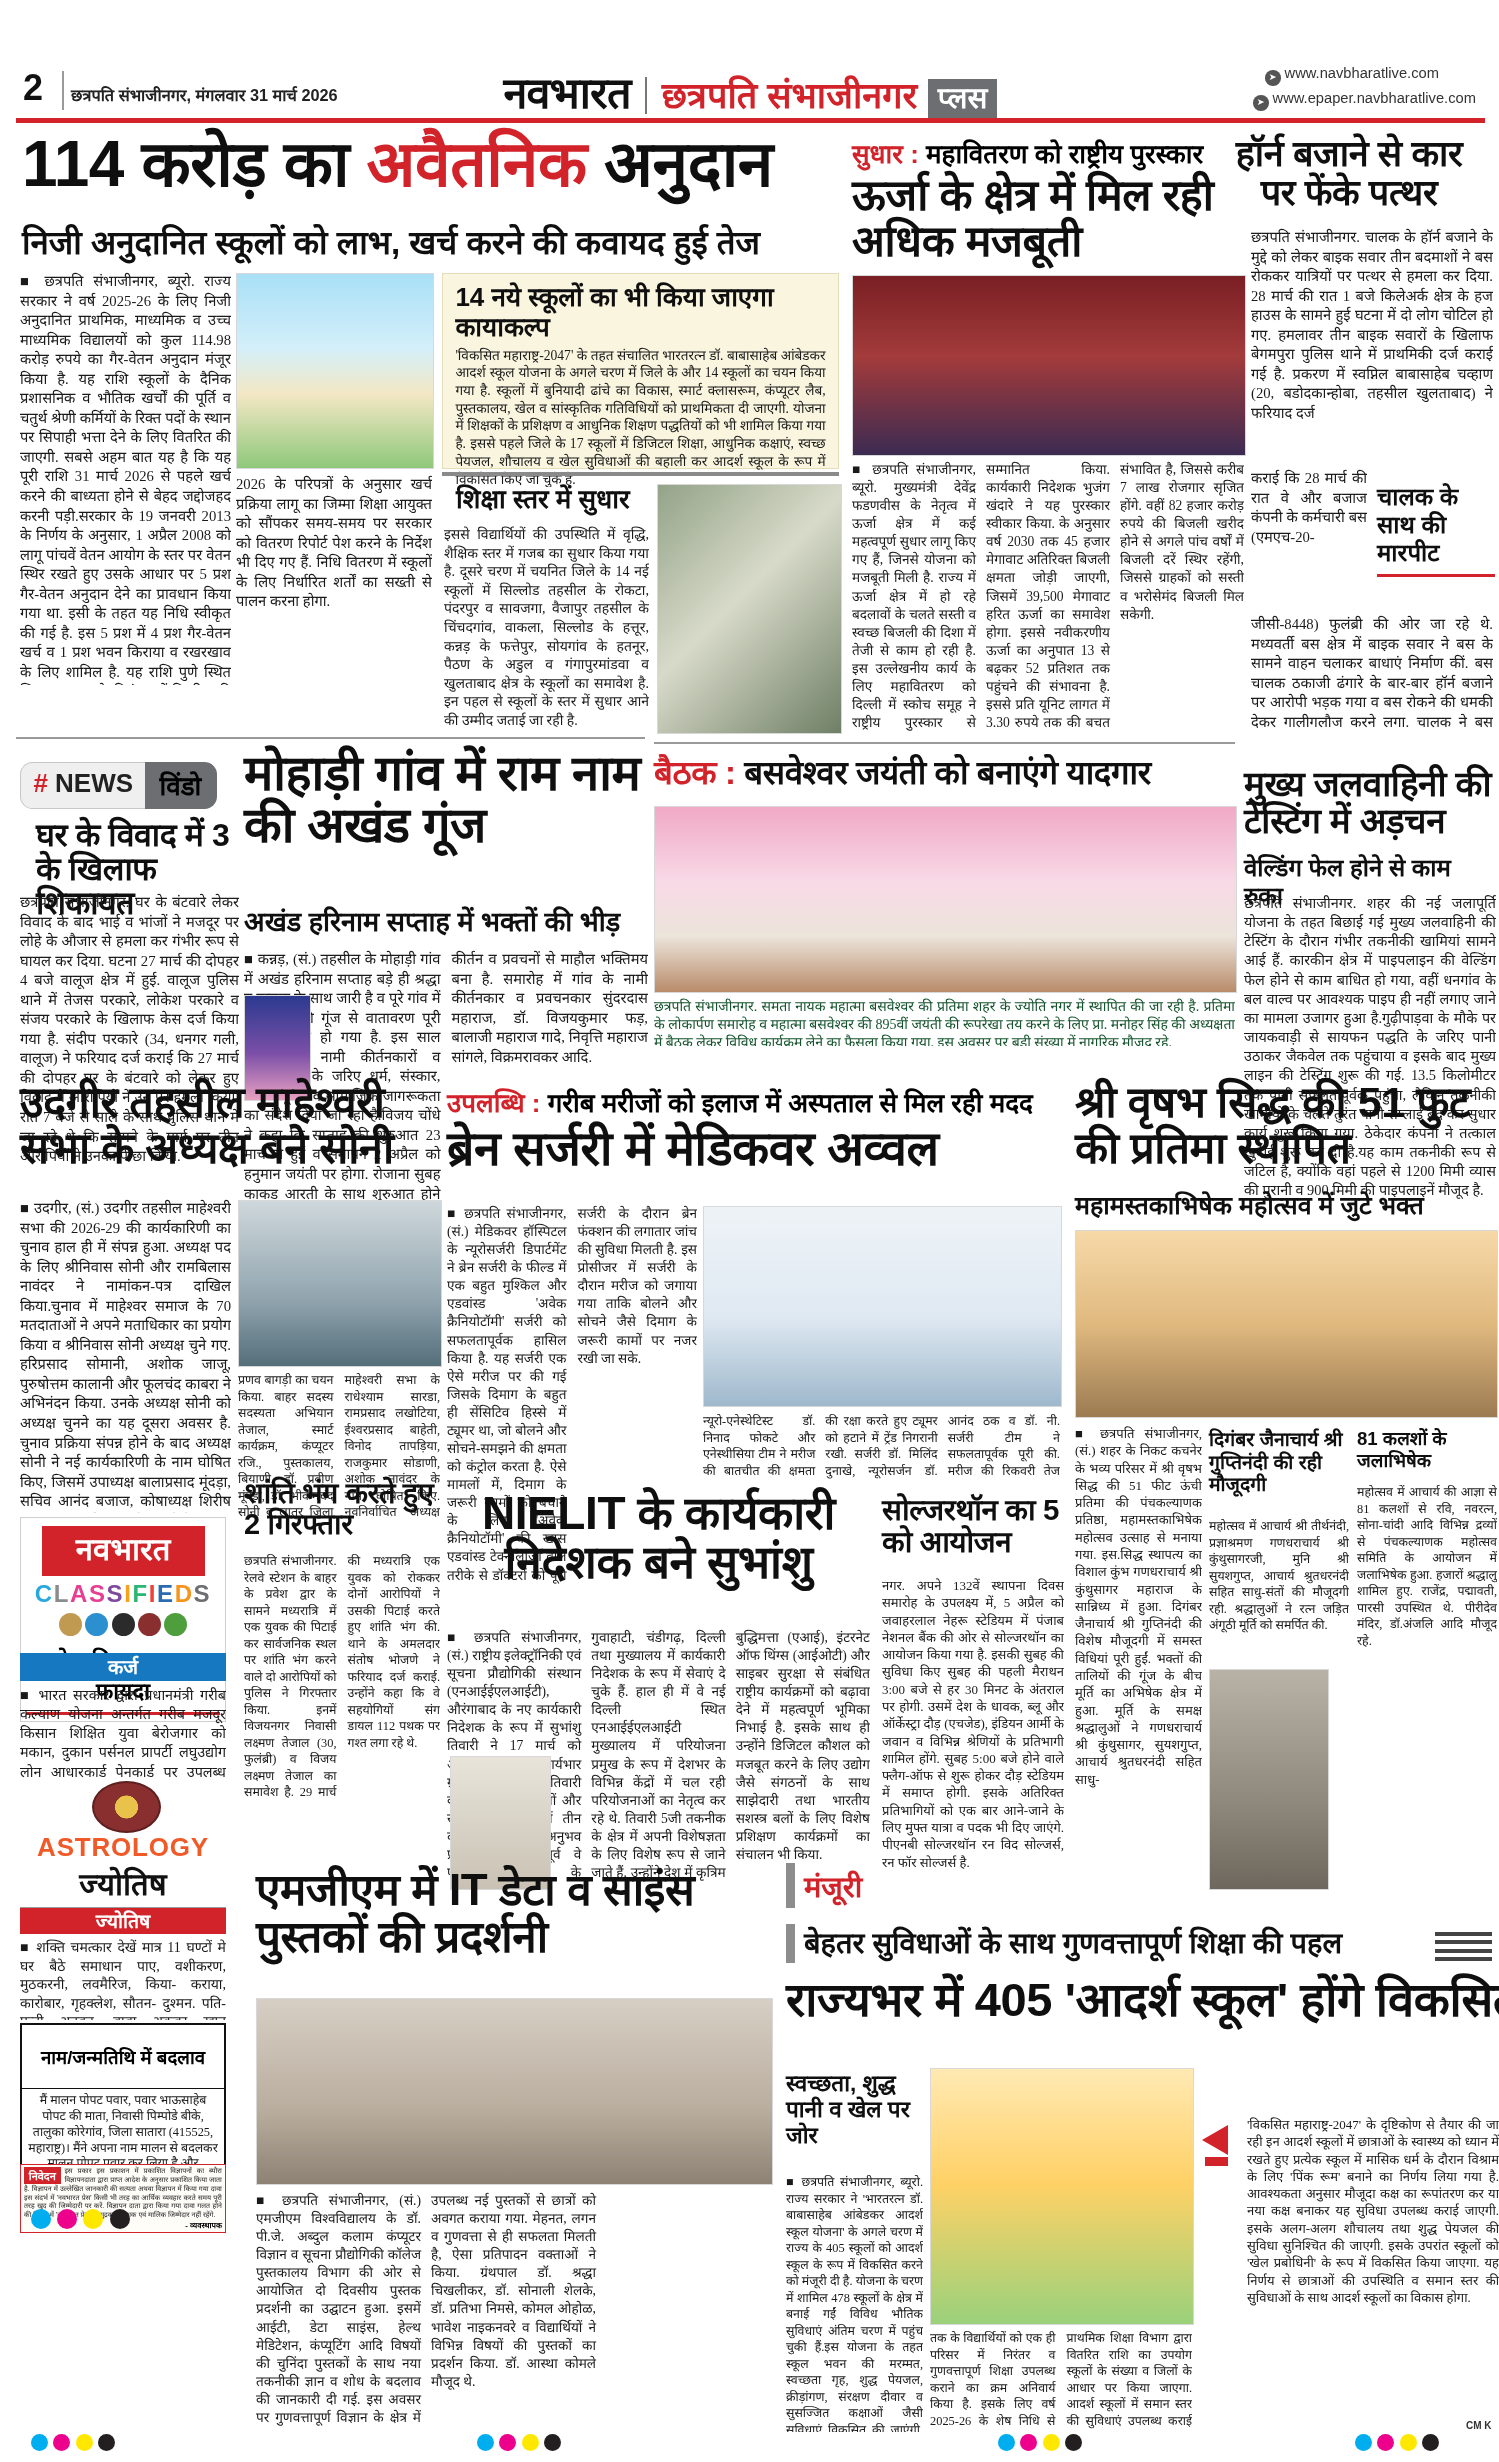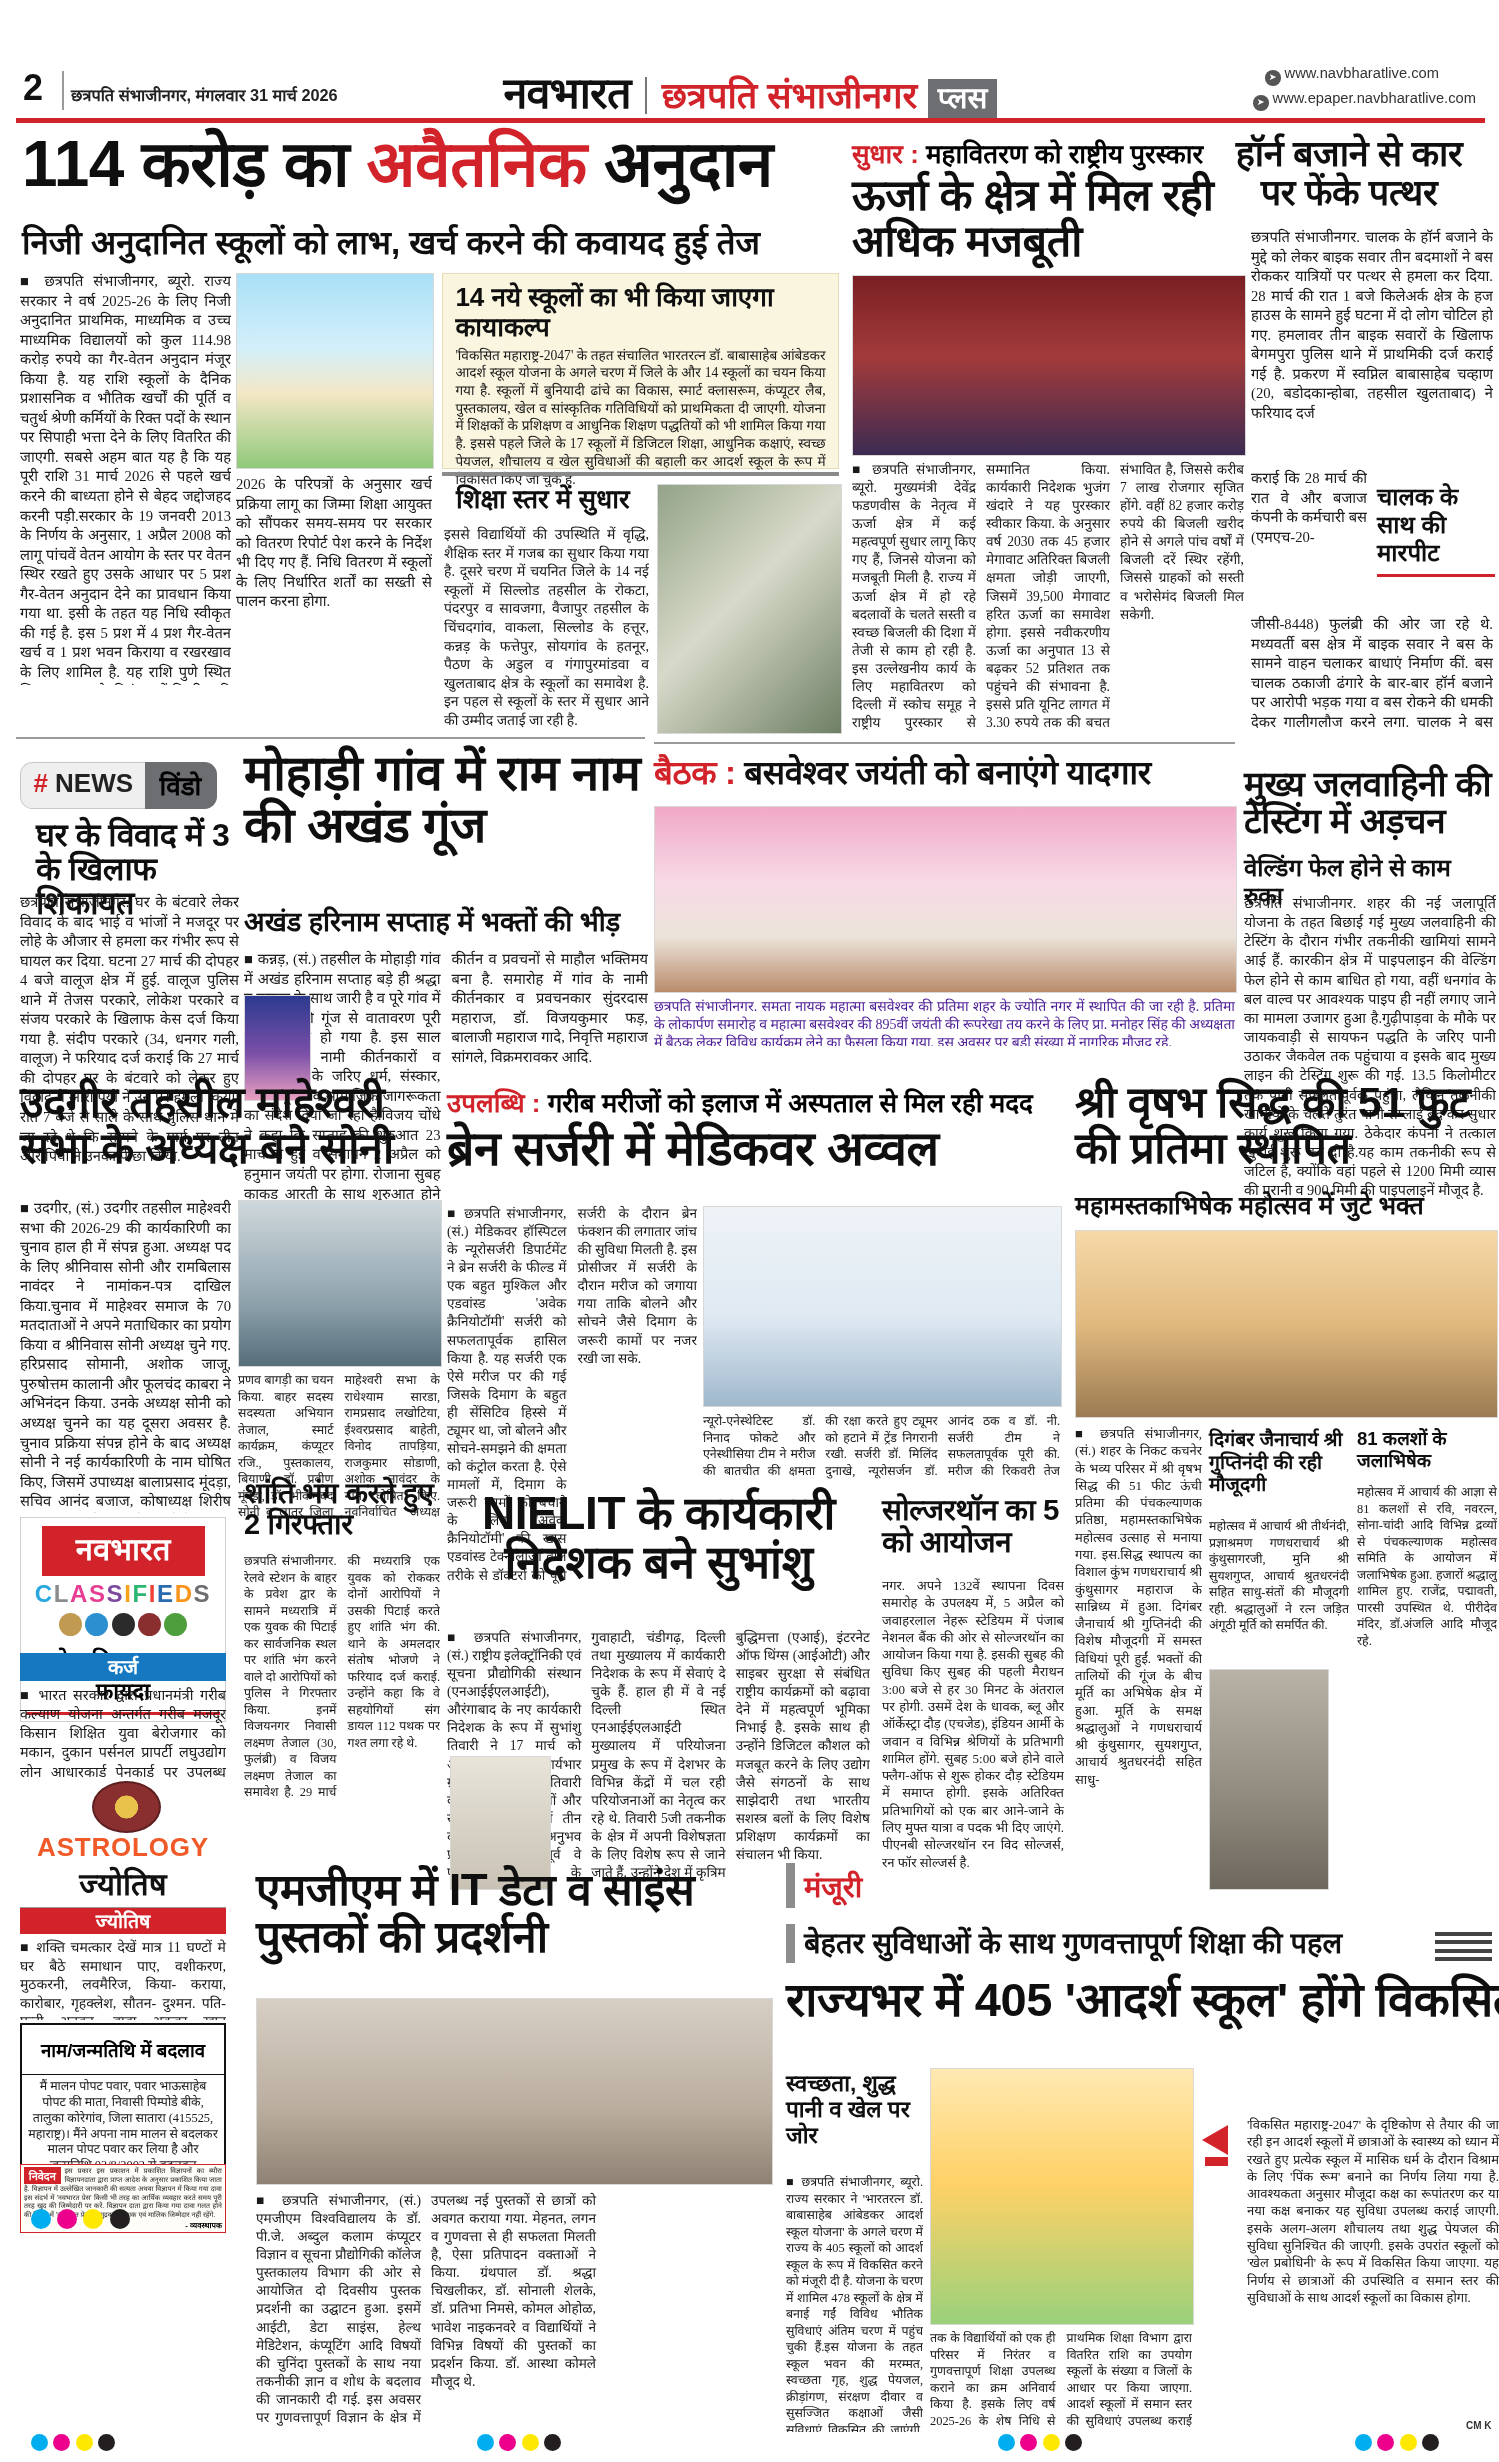--- a/index.html
+++ b/index.html
@@ -24,21 +24,21 @@
   .ph-portrait{background:linear-gradient(180deg,#e8e4da,#c9c2b4)}
   .ph-students{background:linear-gradient(180deg,#d7cfc4,#b9ad9e 60%,#8d8273)}
   .ph-cartoon{background:linear-gradient(180deg,#ffe9b3,#ffd166 45%,#9ad17b)}
   .dot{display:inline-block;border-radius:50%}
   .c-c{background:#00aeef}.c-m{background:#ec008c}.c-y{background:#ffe800}.c-k{background:#231f20}
   .badge-left{background:#efefef;border:0.8px solid #c7c7c7;border-right:none;border-radius:12.4px 0 0 12.4px;padding:4.7px 12.4px 6.2px 12.4px;font-weight:700;font-size:26px;color:#222}
   .badge-right{background:#6d6e71;border-radius:0 12.4px 12.4px 0;padding:4.7px 15.5px 6.2px 14px;font-weight:700;font-size:26px;color:#000000}
   .boxcream{background:#f9f5df;border:0.8px solid #e4ddb8}
   .vbar{background:#8d8d8d}
   .hamb div{height:3.9px;background:#444;margin:4.7px 0}
-  .caption{font-family:"Liberation Serif",serif;color:#4c1d95;text-align:justify;line-height:1.28}
+  .caption{font-family:"Liberation Serif",serif;color:#14532d;text-align:justify;line-height:1.28}
   .smallrule{height:1.6px;background:#9a9a9a}
   .mega{width:0;height:0;border-top:15.5px solid transparent;border-bottom:15.5px solid transparent;border-right:26px solid #d2232a}
 </style>
 </head>
 <body>
 
 <div class="page">
 
   <div class="abs" style="left:23px;top:67px;font-size:36px;font-weight:700;color:#111">2</div>
   <div class="abs" style="left:62px;top:71px;width:1.6px;height:39px;background:#9a9a9a"></div>
@@ -161,21 +161,21 @@
     <div style="height:3.1px;background:#d2232a;margin-top:6.2px"></div>
   </div>
   <div class="abs" style="left:20px;top:1653px;width:206px;height:28px;background:#1778c2;color:#fff;font-size:20px;font-weight:700;text-align:center;line-height:28px">कर्ज</div>
   <div class="abs bd" style="left:20px;top:1686px;width:206px;height:92px;font-size:14.4px;overflow:hidden">■ भारत सरकार द्वारा प्रधानमंत्री गरीब कल्याण योजना अन्तर्गत गरीब मजदूर किसान शिक्षित युवा बेरोजगार को मकान, दुकान पर्सनल प्रापर्टी लघुउद्योग लोन आधारकार्ड पेनकार्ड पर उपलब्ध 2% ब्याज 50% छुट 09310588915.</div>
   <div class="abs" style="left:92px;top:1781px;width:65px;height:48px;border-radius:50%;background:radial-gradient(circle,#e8c24a 0 28%,#8a2f2f 29% 100%);border:2.3px solid #5d1f1f"></div>
   <div class="abs" style="left:20px;top:1832px;width:206px;text-align:center;font-size:26px;font-weight:700;color:#f05a28;letter-spacing:0.8px">ASTROLOGY</div>
   <div class="abs" style="left:20px;top:1862px;width:206px;text-align:center;font-size:31px;font-weight:700;color:#111;border-bottom:2.3px solid #9a9a9a;padding-bottom:3.1px">ज्योतिष</div>
   <div class="abs" style="left:20px;top:1908px;width:206px;height:26px;background:#d2232a;color:#fff;font-size:19.4px;font-weight:700;text-align:center;line-height:26px">ज्योतिष</div>
   <div class="abs bd" style="left:20px;top:1939px;width:206px;height:81px;font-size:14px;overflow:hidden">■ शक्ति चमत्कार देखें मात्र 11 घण्टों मे घर बैठे समाधान पाए, वशीकरण, मुठकरनी, लवमैरिज, किया- कराया, कारोबार, गृहक्लेश, सौतन- दुश्मन. पति- पत्नी अनबन. बाबा अकबर खान 8448179329 (प्रेमी/ प्रेमिका अवश्य फोन करें)</div>
   <div class="abs" style="left:20px;top:2023px;width:206px;border:2.3px solid #111;box-sizing:border-box;background:#fff">
-    <div style="font-size:18.6px;font-weight:700;text-align:center;border-bottom:1.6px solid #111;padding:12px 0">नाम/जन्मतिथि में बदलाव</div>
+    <div style="font-size:18.6px;font-weight:700;text-align:center;border-bottom:1.6px solid #111;padding:19px 0">नाम/जन्मतिथि में बदलाव</div>
     <div class="bd" style="font-size:12.4px;text-align:center;line-height:1.28;padding:3.9px 5.4px;height:115px;overflow:hidden">मैं मालन पोपट पवार, पवार भाऊसाहेब पोपट की माता, निवासी पिम्पोडे बीके, तालुका कोरेगांव, जिला सातारा (415525, महाराष्ट्र)। मैंने अपना नाम मालन से बदलकर मालन पोपट पवार कर लिया है और जन्मतिथि 03/8/2002 से बदलकर 05/01/1962 कर ली है। दिनांक 28/03/2026 को पुणे, महाराष्ट्र के नोटरी पब्लिक के समक्ष शपथ पत्र के माध्यम से यह मान्यता प्राप्त है।</div>
   </div>
   <div class="abs" style="left:20px;top:2164px;width:206px;border:1.6px solid #d2232a;box-sizing:border-box;padding:2.3px 3.1px;background:#fffdf8">
     <span style="background:#d2232a;color:#fff;font-size:11px;font-weight:700;padding:0.8px 4.7px;float:left;margin-right:3.9px">निवेदन</span>
     <span style="font-size:7px;line-height:1.25;color:#222;text-align:justify;display:block">इस प्रकार इस प्रकाशन में प्रकाशित विज्ञापनों का ब्यौरा विज्ञापनदाता द्वारा प्राप्त आदेश के अनुसार प्रकाशित किया जाता है. विज्ञापन में उल्लेखित जानकारी की सत्यता अथवा विज्ञापन में किया गया दावा इस संदर्भ में 'नवभारत प्रेस' किसी भी तरह का आर्थिक व्यवहार करते समय पूरी तरह खुद की जिम्मेदारी पर करें. विज्ञापन दाता द्वारा किया गया दावा गलत होने की स्थिति में 'नवभारत प्रेस' के मुद्रक प्रकाशक एवं मालिक जिम्मेदार नहीं रहेंगे.</span>
     <div style="font-size:7.8px;font-weight:700;text-align:right">- व्यवस्थापक</div>
   </div>
   <div class="abs" style="left:31px;top:2209px">
     <span class="dot c-c" style="width:20px;height:20px;margin-right:6.2px"></span><span class="dot c-m" style="width:20px;height:20px;margin-right:6.2px"></span><span class="dot c-y" style="width:20px;height:20px;margin-right:6.2px"></span><span class="dot c-k" style="width:20px;height:20px"></span>
   </div>

